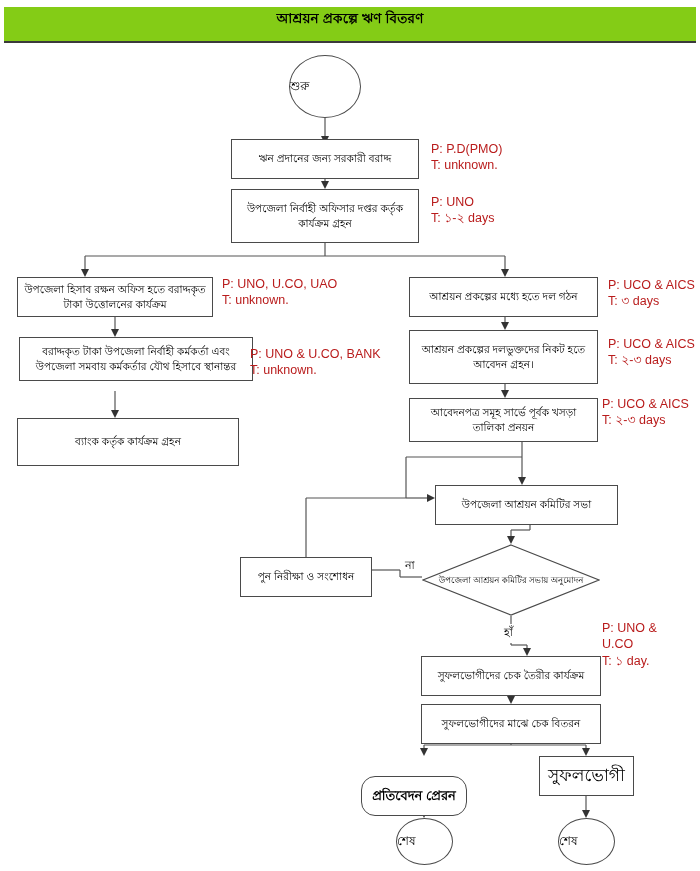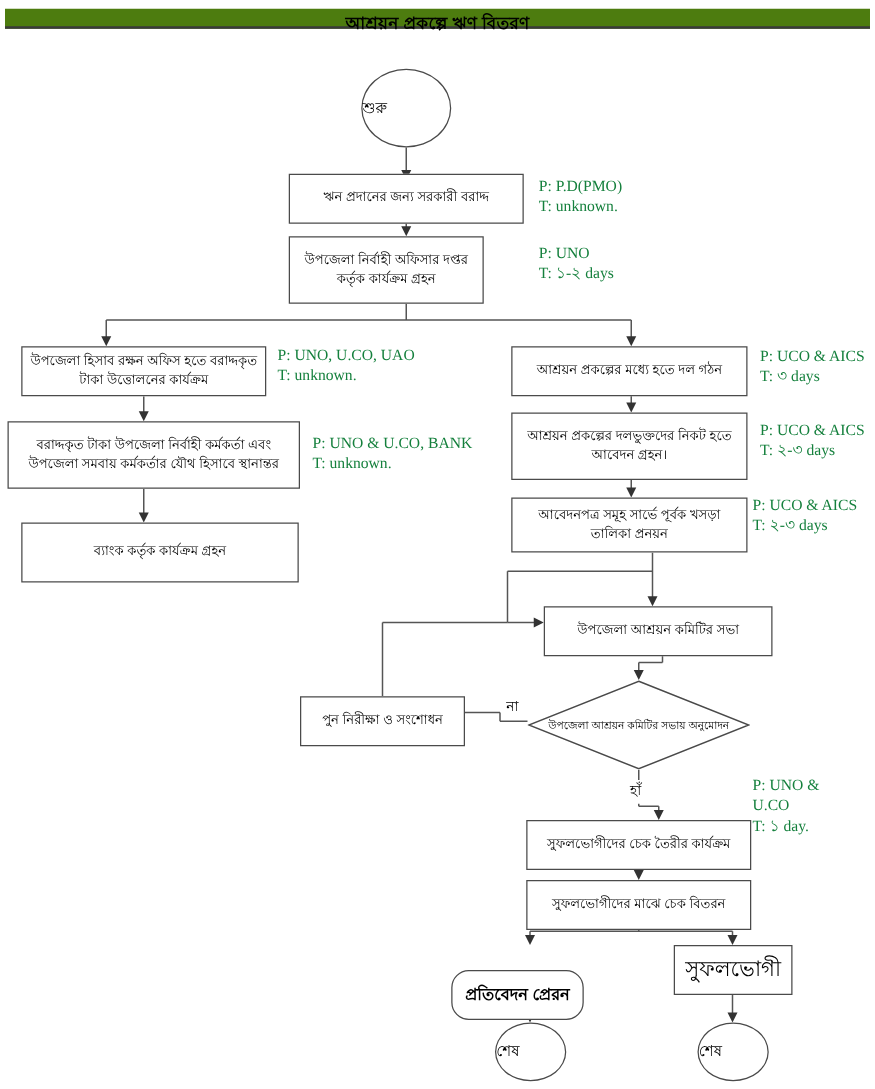--- a/index.html
+++ b/index.html
@@ -15,22 +15,22 @@
     font-family: "Liberation Sans", sans-serif;
     color: #000000;
   }
 
   
   #title-bar {
     position: absolute;
     left: 4px;
     top: 7px;
     width: 692px;
-    height: 16px;
-    background: #4d7c0f;
+    height: 36px;
+    background: #84cc16;
     border-bottom: 2px solid #3a3a3a;
     box-sizing: border-box;
   }
   #title-text {
     position: absolute;
     left: 0;
     top: 0;
     width: 692px;
     height: 24px;
     line-height: 24px;
@@ -93,25 +93,25 @@
     justify-content: center;
     text-align: center;
     font-size: 8.5px;
     line-height: 1.5;
     pointer-events: none;
   }
 
   
   .annot {
     position: absolute;
-    font-family: Liberation Serif, serif;
+    font-family: Liberation Sans, sans-serif;
     font-size: 12.5px;
     line-height: 1.3;
     white-space: pre;
-    color: #15803d;
+    color: #b91c1c;
   }
 
   
   .edge-label {
     position: absolute;
     font-size: 11px;
     background: #ffffff;
     padding: 0 2px;
     white-space: nowrap;
   }
@@ -208,33 +208,33 @@
 <div class="terminator" style="left:289px; top:55px; width:72px; height:63px;">
   <span class="txt">শুরু</span>
 </div>
 
 <div class="node" style="left:231px; top:139px; width:188px; height:31px;">
   <span class="txt">ঋন প্রদানের জন্য সরকারী বরাদ্দ</span>
 </div>
 <div class="annot" style="left:431px; top:141px;">P: P.D(PMO)
 T: unknown.</div>
 
-<div class="node" style="left:231px; top:189px; width:156px; height:54px;">
+<div class="node" style="left:231px; top:189px; width:188px; height:54px;">
   <span class="txt">উপজেলা নির্বাহী অফিসার দপ্তর কর্তৃক কার্যক্রম গ্রহন</span>
 </div>
 <div class="annot" style="left:431px; top:194px;">P: UNO
 T: ১-২ days</div>
 
 <div class="node" style="left:17px; top:277px; width:196px; height:40px;">
   <span class="txt">উপজেলা হিসাব রক্ষন অফিস হতে বরাদ্দকৃত টাকা উত্তোলনের কার্যক্রম</span>
 </div>
 <div class="annot" style="left:222px; top:276px;">P: UNO, U.CO, UAO
 T: unknown.</div>
 
-<div class="node" style="left:6px; top:337px; width:234px; height:54px;">
+<div class="node" style="left:19px; top:337px; width:234px; height:44px;">
   <span class="txt">বরাদ্দকৃত টাকা উপজেলা নির্বাহী কর্মকর্তা এবং উপজেলা সমবায় কর্মকর্তার যৌথ হিসাবে স্থানান্তর</span>
 </div>
 <div class="annot" style="left:250px; top:346px;">P: UNO &amp; U.CO, BANK
 T: unknown.</div>
 
 <div class="node" style="left:17px; top:418px; width:222px; height:48px;">
   <span class="txt">ব্যাংক কর্তৃক কার্যক্রম গ্রহন</span>
 </div>
 
 <div class="node" style="left:409px; top:277px; width:189px; height:24px;">

